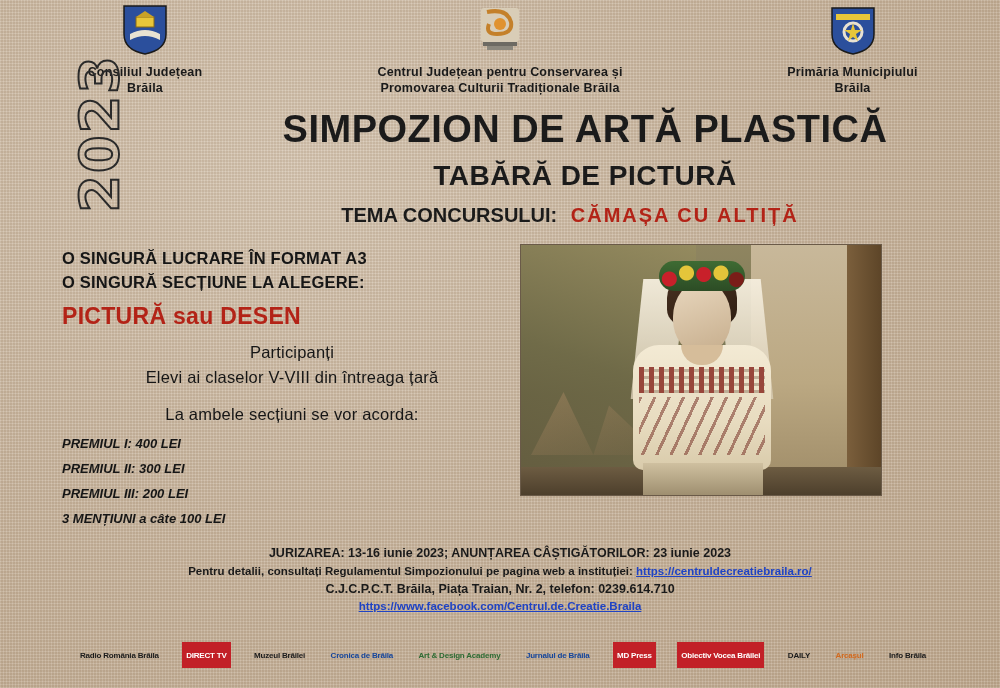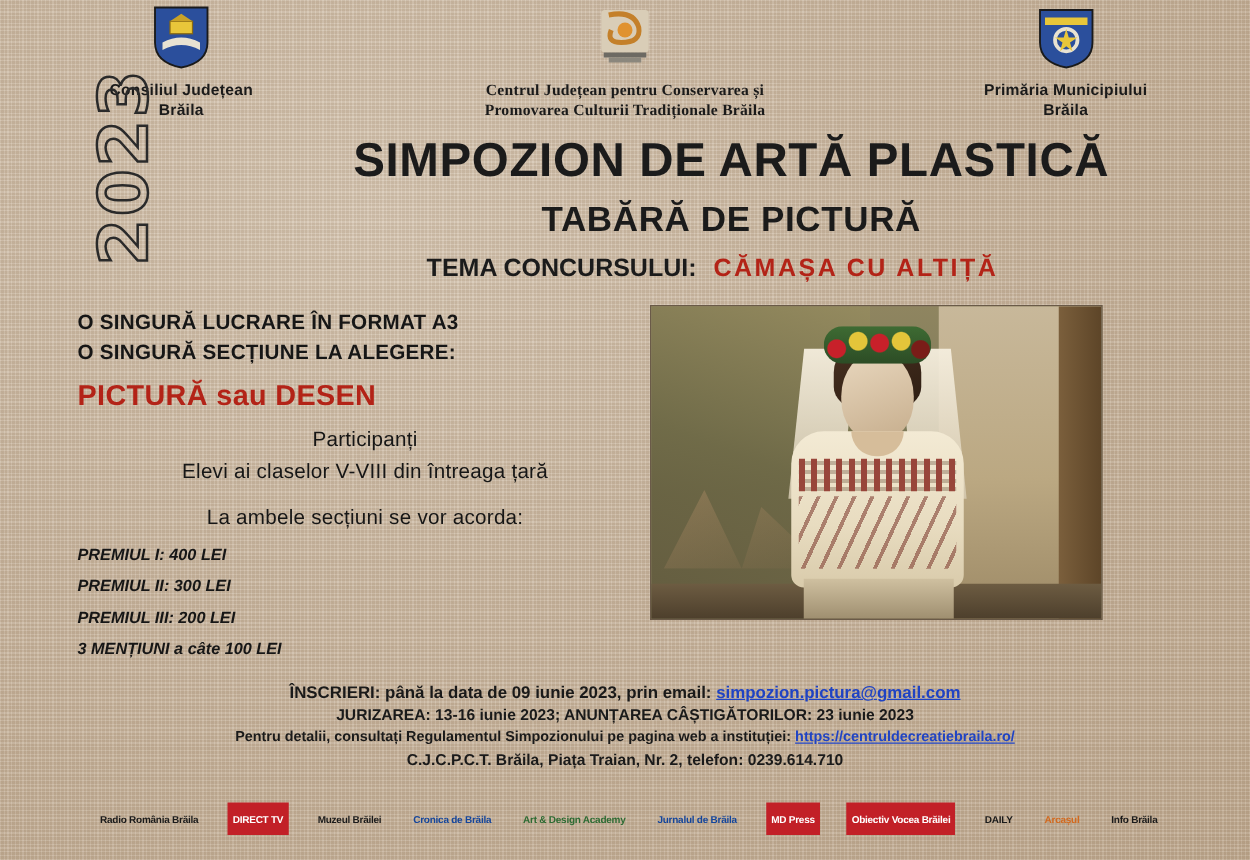--- a/index.html
+++ b/index.html
@@ -373,21 +373,21 @@
     <div class="org org-2">
       <span class="crest">
         <svg class="crest-shield" viewBox="0 0 46 52" xmlns="http://www.w3.org/2000/svg">
           <rect x="4" y="4" width="38" height="34" rx="3" fill="#d9cdb7"></rect>
           <path d="M10 8 Q30 4 34 18 Q36 30 20 30 Q8 30 12 20" fill="none" stroke="#c4802a" stroke-width="4"></path>
           <circle cx="23" cy="20" r="6" fill="#e0922f"></circle>
           <rect x="6" y="38" width="34" height="4" fill="#6d6a63"></rect>
           <rect x="10" y="42" width="26" height="4" fill="#8b877d"></rect>
         </svg>
       </span>
-      <span style="white-space:pre-line;font-family:Liberation Serif, serif;">Centrul Județean pentru Conservarea și
+      <span style="white-space:pre-line;">Centrul Județean pentru Conservarea și
 Promovarea Culturii Tradiționale Brăila</span>
     </div>
 
     <div class="org org-3">
       <span class="crest">
         <svg class="crest-shield" viewBox="0 0 46 52" xmlns="http://www.w3.org/2000/svg">
           <path d="M2 4 H44 V30 Q44 46 23 50 Q2 46 2 30 Z" fill="#2b4f9c" stroke="#1a1a1a" stroke-width="1.5"></path>
           <path d="M6 10 H40 V16 H6 Z" fill="#e8c63a"></path>
           <circle cx="23" cy="28" r="9" fill="none" stroke="#e8e2d2" stroke-width="3"></circle>
           <path d="M23 19 L25 26 L32 26 L26 30 L28 37 L23 33 L18 37 L20 30 L14 26 L21 26 Z" fill="#e8c63a"></path>
@@ -437,30 +437,29 @@
     <div class="mq-wreath"></div>
     <div class="mq-blouse"></div>
     <div class="mq-neck"></div>
     <div class="mq-altita"></div>
     <div class="mq-sleeve-emb"></div>
     <div class="mq-skirt"></div>
   </div>
 
 
   <div class="info">
-    <div class="l1">
-      <span>ÎNSCRIERI: până la data de 09 iunie 2023, prin email:</span>
-      <span class="link">simpozion.pictura@gmail.com</span>
-    </div>
     <div class="l2">JURIZAREA: 13-16 iunie 2023; ANUNȚAREA CÂȘTIGĂTORILOR: 23 iunie 2023</div>
     <div class="l3">
       <span>Pentru detalii, consultați Regulamentul Simpozionului pe pagina web a instituției:</span>
       <span class="link">https://centruldecreatiebraila.ro/</span>
     </div>
     <div class="l4">C.J.C.P.C.T. Brăila, Piața Traian, Nr. 2, telefon: 0239.614.710</div>
+    <div class="l3">
+      <span class="link">https://www.facebook.com/Centrul.de.Creatie.Braila</span>
+    </div>
   </div>
 
 
   <div class="partners">
     <div class="plogo dark">Radio România Brăila</div>
     <div class="plogo red">DIRECT TV</div>
     <div class="plogo dark">Muzeul Brăilei</div>
     <div class="plogo blue">Cronica de Brăila</div>
     <div class="plogo green">Art &amp; Design Academy</div>
     <div class="plogo blue">Jurnalul de Brăila</div>

